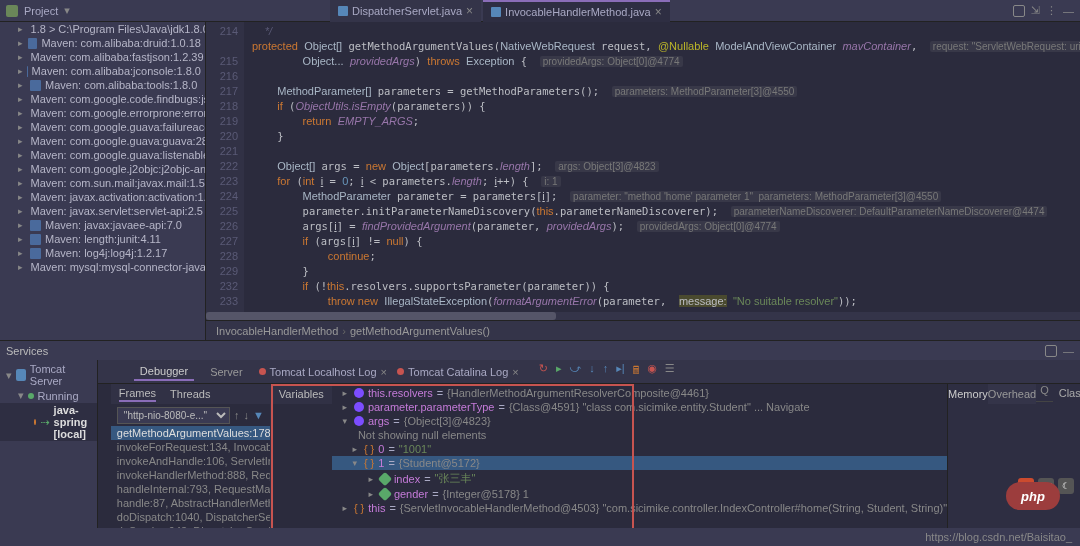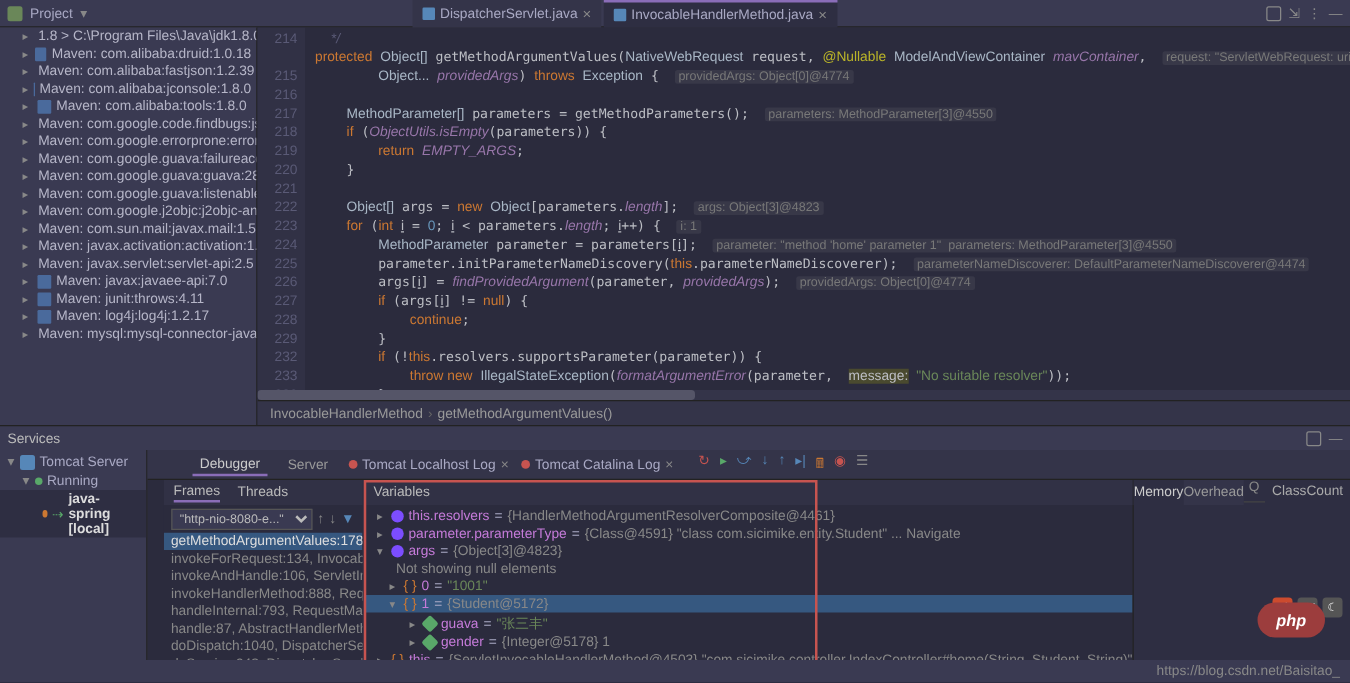--- a/index.html
+++ b/index.html
@@ -51,21 +51,21 @@
     .debug-toolbar-icons { display:flex; gap:8px; margin-left:10px; }
     .debug-toolbar-icons span { color:#888; font-size:11px; }
     .debug-body { flex:1; display:flex; overflow:hidden;margin-left:13px; }
     .frames-col { width:160px; display:flex; flex-direction:column; border-right:1px solid #303044; }
     .frames-col .header { height:20px; display:flex; align-items:center; gap:14px; padding:0 8px; background:#313145; color:#bbb; }
     .frames-col .toolbar { height:22px; display:flex; align-items:center; gap:4px; padding:0 6px; background:#2b2b3d; }
     .frames-col select { flex:1; background:#3a3a52; border:1px solid #555; color:#bbb; font-size:10px; padding:1px 2px; }
     .frames-col .list { flex:1; overflow:hidden; font-size:10.5px; }
     .frames-col .list .r { padding:1px 6px; white-space:nowrap; color:#888; }
     .frames-col .list .r.sel { background:#365880; color:#ddd; }
-    .vars-col { flex:1; display:flex; flex-direction:column; position:relative; }
+    .vars-col { flex:1; display:flex; position:relative; }
     .vars-col .header { height:20px; display:flex; align-items:center; padding:0 8px; background:#313145; color:#bbb; }
     .vars-col .tree { flex:1; padding:2px 0; font-family:Consolas,monospace; font-size:11px; overflow:hidden; }
     .vars-col .tr { display:flex; align-items:center; padding:1px 0 1px 8px; gap:4px; white-space:nowrap; }
     .vars-col .tr .exp { color:#888; width:10px; font-size:9px; text-align:center; }
     .vars-col .tr.sel { background:#365880; }
     .vars-col .ic-p { width:10px;height:10px;background:#7c4dff;border-radius:50%; }
     .vars-col .ic-tag { width:10px;height:10px;background:#59a869;border-radius:2px;transform:rotate(45deg); }
     .vars-col .vname { color:#c57bd9; }
     .vars-col .vval { color:#a9a9c4; }
     .vars-col .vstr { color:#6a8759; }
@@ -190,21 +190,21 @@
         <span>Maven: javax.servlet:servlet-api:2.5</span>
       </div>
     <div class="tree-row">
         <span class="expand">▸</span>
         <span class="folder-icon"></span>
         <span>Maven: javax:javaee-api:7.0</span>
       </div>
     <div class="tree-row">
         <span class="expand">▸</span>
         <span class="folder-icon"></span>
-        <span>Maven: junit:throws:4.11</span>
+        <span>Maven: length:junit:4.11</span>
       </div>
     <div class="tree-row">
         <span class="expand">▸</span>
         <span class="folder-icon"></span>
         <span>Maven: log4j:log4j:1.2.17</span>
       </div>
     <div class="tree-row">
         <span class="expand">▸</span>
         <span class="folder-icon"></span>
         <span>Maven: mysql:mysql-connector-java:5.1.47</span>
@@ -390,21 +390,21 @@
           <div class="tr sel" style="padding-left:18px">
               <span class="exp">▾</span>
               <span style="color:#cc7832">{ }</span>
               <span class="vname">1</span>
               <span class="vval"> = </span>
               <span class="vtype">{Student@5172}</span>
             </div>
           <div class="tr" style="padding-left:34px">
               <span class="exp">▸</span>
               <span class="ic-tag"></span>
-              <span class="vname">guava</span>
+              <span class="vname">index</span>
               <span class="vval"> = </span>
               <span class="vstr">"张三丰"</span>
             </div>
           <div class="tr" style="padding-left:34px">
               <span class="exp">▸</span>
               <span class="ic-tag"></span>
               <span class="vname">gender</span>
               <span class="vval"> = </span>
               <span class="vtype">{Integer@5178} 1</span>
             </div>

